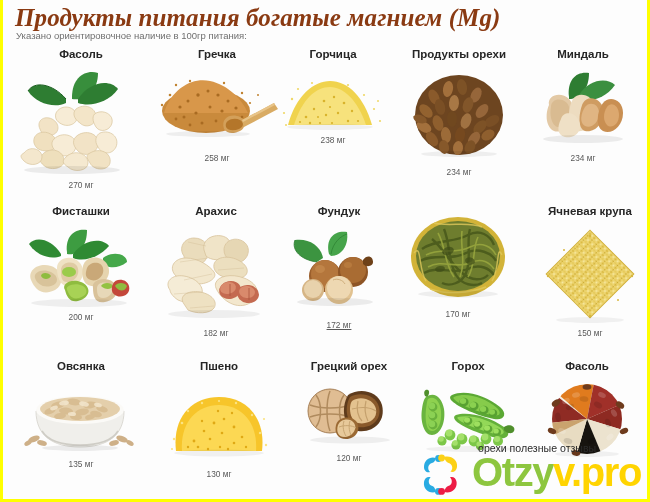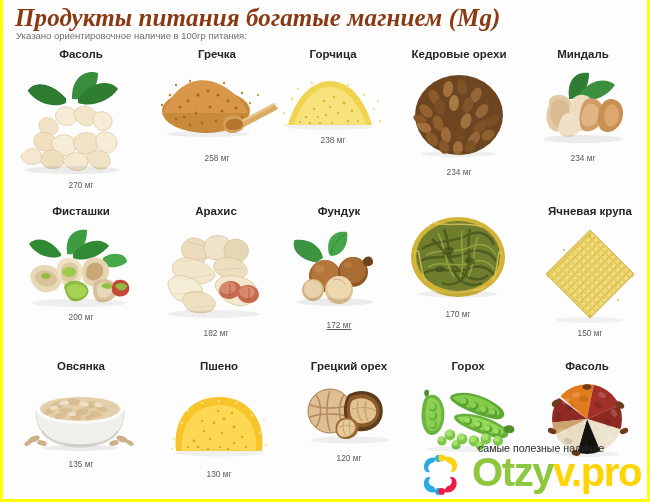--- a/index.html
+++ b/index.html
@@ -190,21 +190,21 @@
               <circle cx="6" cy="52" r="1"></circle>
                 <circle cx="98" cy="28" r="1"></circle>
             </g>
             <ellipse cx="50" cy="54" rx="43" ry="3" fill="#000" opacity=".05"></ellipse>
           </svg>
         </div>
         <div class="val" style="margin-top:0;">238 мг</div>
       </div>
 
       <div class="cell" style="left:382px;width:148px;">
-        <div class="nm">Кедровые орехи</div>
+        <div class="nm">Продукты орехи</div>
         <div class="art" style="width:110px;height:88px;margin-top:8px;">
           <svg width="110" height="88" viewBox="0 0 110 88">
             <ellipse cx="55" cy="46" rx="44" ry="40" fill="#6d4520"></ellipse>
             <g>
               <ellipse cx="30" cy="28" rx="5" ry="8" transform="rotate(-25 30 28)" fill="#8a5a2b"></ellipse>
               <ellipse cx="44" cy="20" rx="5" ry="8" transform="rotate(10 44 20)" fill="#a3703c"></ellipse>
               <ellipse cx="58" cy="18" rx="5" ry="8" transform="rotate(-10 58 18)" fill="#7d5226"></ellipse>
               <ellipse cx="72" cy="26" rx="5" ry="8" transform="rotate(25 72 26)" fill="#96663a"></ellipse>
               <ellipse cx="22" cy="42" rx="5" ry="8" transform="rotate(-45 22 42)" fill="#93622f"></ellipse>
               <ellipse cx="36" cy="38" rx="5" ry="8" transform="rotate(-15 36 38)" fill="#7a4f25"></ellipse>
@@ -692,21 +692,21 @@
             </g>
             <ellipse cx="58" cy="66" rx="44" ry="3" fill="#000" opacity=".05"></ellipse>
           </svg>
         </div>
         <div class="val" style="margin-top:8px;"></div>
       </div>
     </div>
   </div>
 
   <div id="logo">
-    <div id="tagline">самые полезные наличие</div>
+    <div id="tagline">орехи полезные отзывы</div>
     <div id="logoicon">
       <svg width="44" height="42" viewBox="0 0 44 42">
 
         <g>
           <path d="M18 4 C12 2 6 6 6 13 C6 17 9 19 12 18 C9 15 10 10 14 9 C16 8.6 17 7 18 4 Z" fill="#29abe2"></path>
           <circle cx="20.5" cy="4.5" r="3.4" fill="#29abe2"></circle>
         </g>
         <g>
           <path d="M26 3 C33 1 40 6 39 13 C38.6 17 35 19 32.5 17.6 C35.5 15 34.6 10 30.6 9 C28.6 8.4 27 6.4 26 3 Z" fill="#fcd116"></path>
           <circle cx="23.6" cy="4" r="3.4" fill="#fcd116"></circle>

